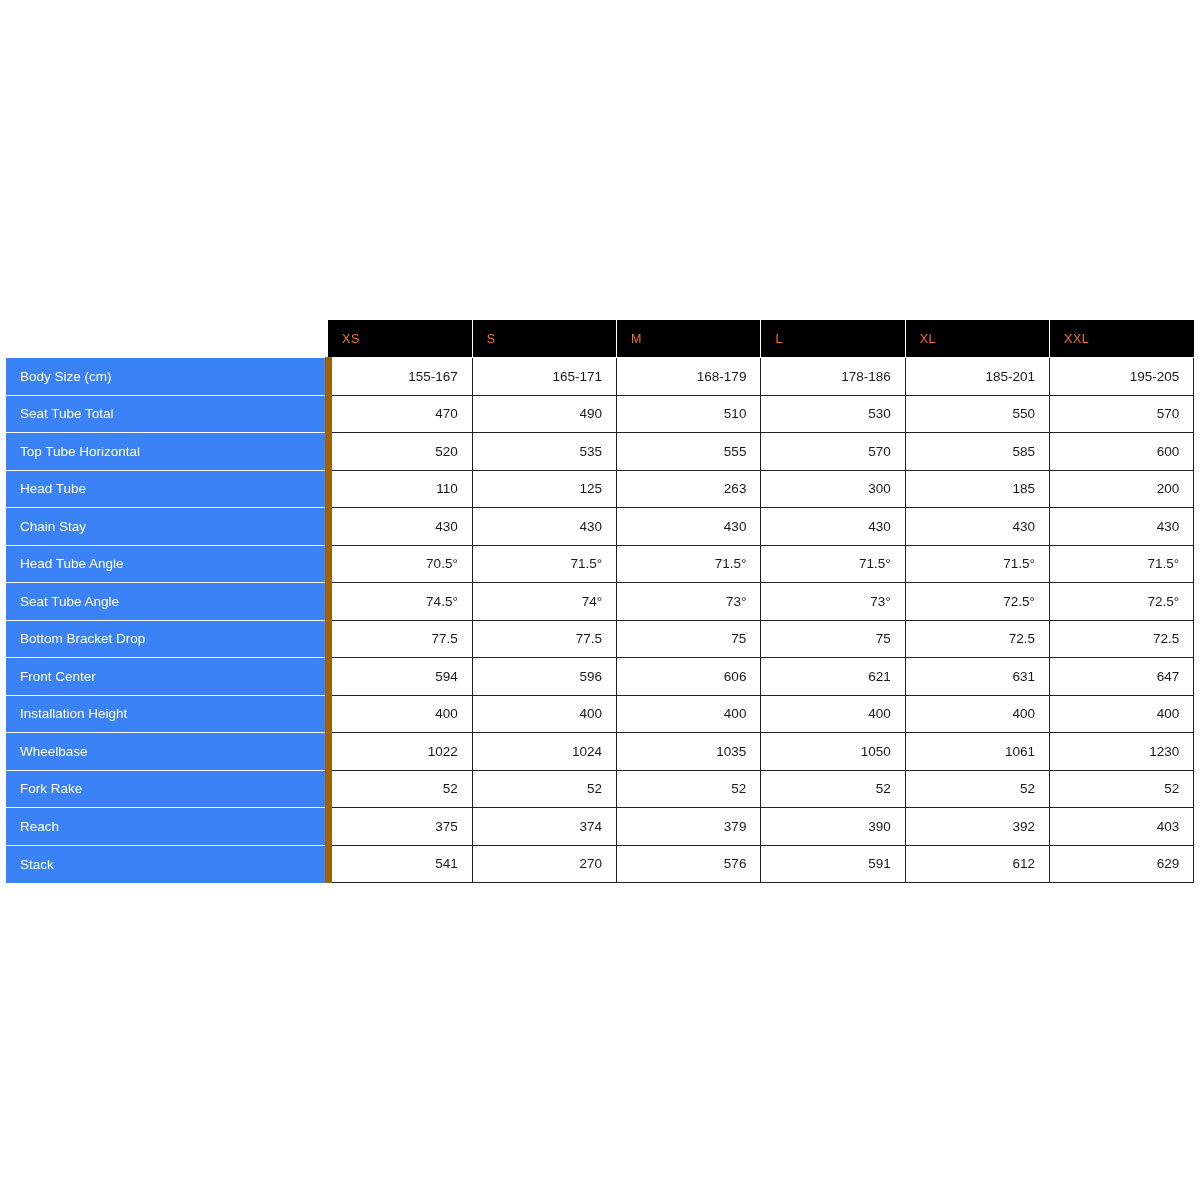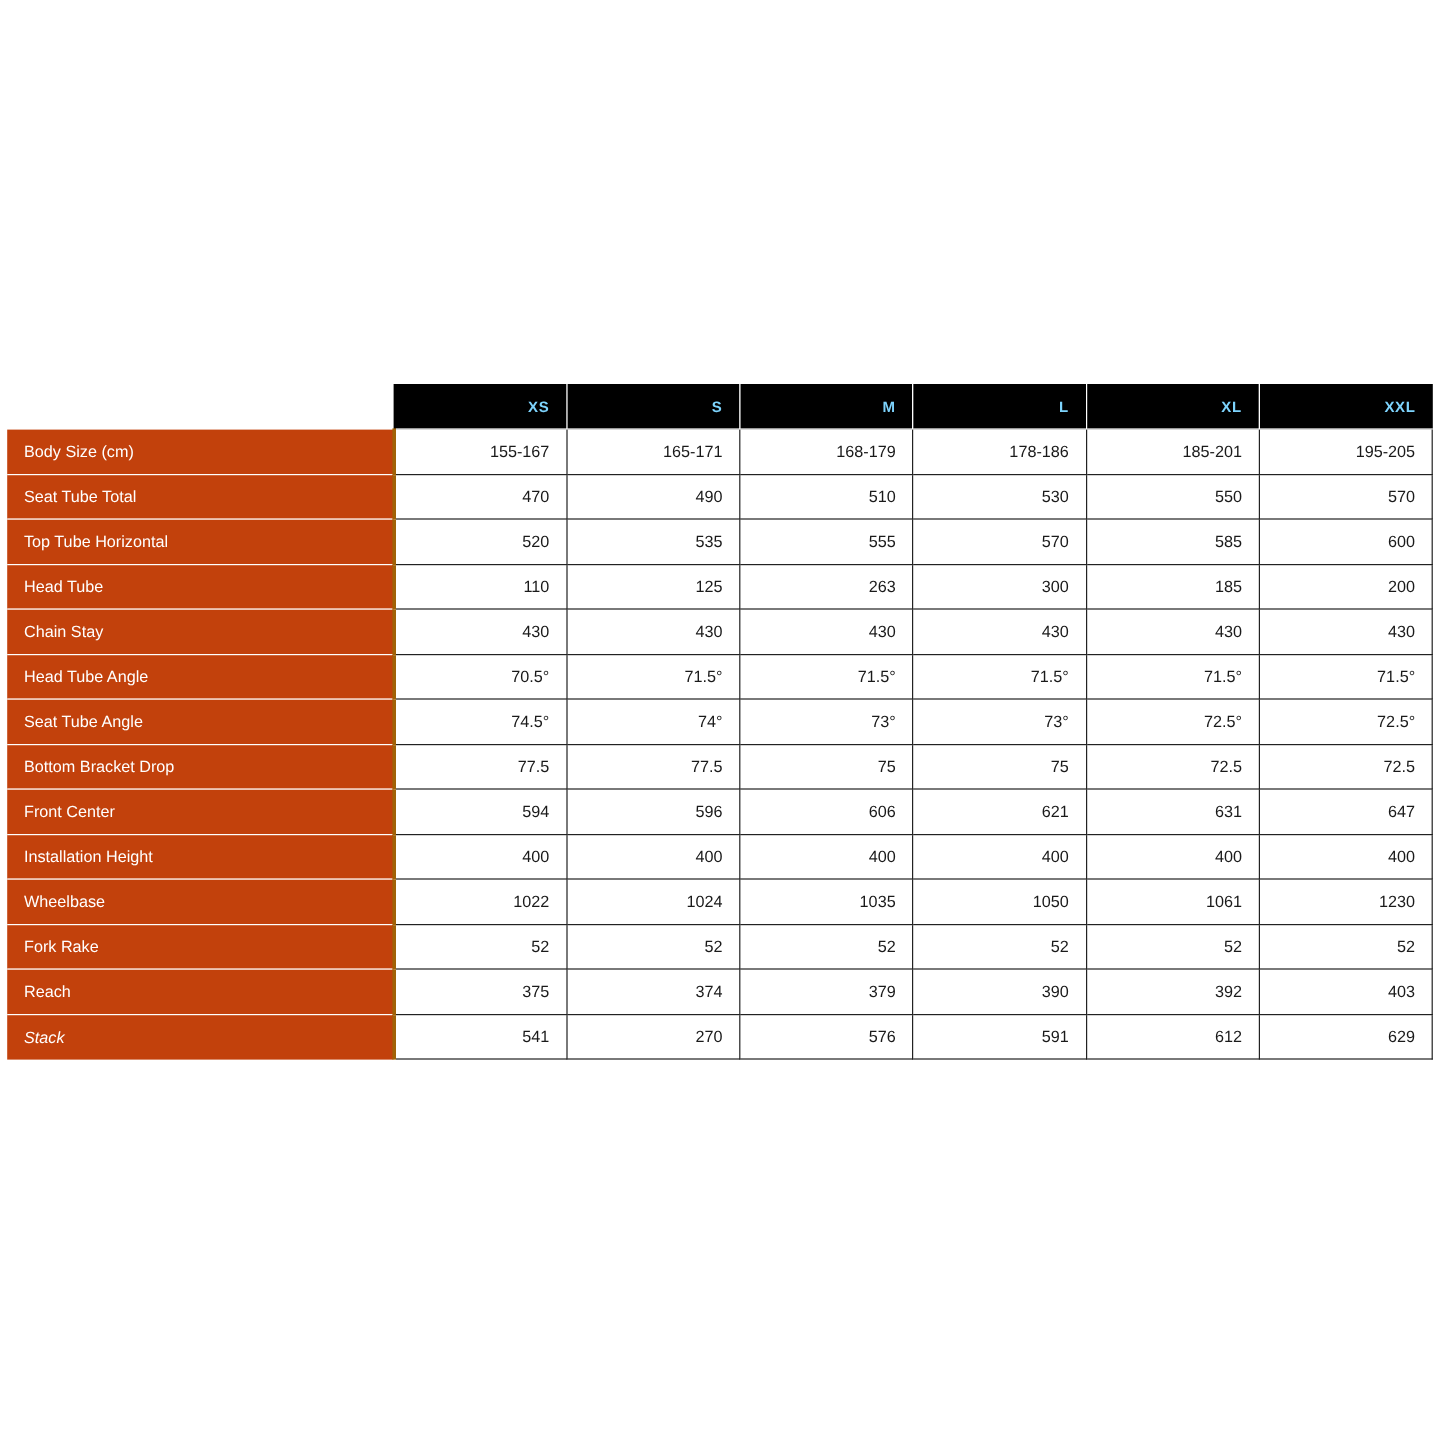--- a/index.html
+++ b/index.html
@@ -37,54 +37,54 @@
     height: 37.5px;
     padding: 0 14px;
     font-size: 13.5px;
     font-weight: normal;
     box-sizing: border-box;
   }
 
   
   tr.head th {
     background: #000000;
-    color: #7dd3fc;
-    text-align: right;
-    font-weight: bold;
+    color: #f97316;
+    text-align: left;
+    font-weight: normal;
     font-size: 12.5px;
     letter-spacing: 0.6px;
     border-right: 1px solid #ffffff;
     border-bottom: 1px solid #ffffff;
   }
   tr.head th.corner {
     background: #ffffff;
     border: none;
   }
   tr.head th:last-child { border-right: none; }
 
   
   td.rowlabel {
-    background: #c2410c;
+    background: #3b82f6;
     color: #ffffff;
     text-align: left;
     border-bottom: 1px solid #ffffff;
     font-size: 13.5px;
   }
-  tr:last-child td.rowlabel { border-bottom: none; font-style: italic; }
+  tr:last-child td.rowlabel { border-bottom: none; }
 
   
   td.val {
     background: #ffffff;
     color: #1a1a1a;
     text-align: right;
     border-bottom: 1px solid #222222;
     border-right: 1px solid #222222;
     font-size: 13.5px;
   }
-  td.val.first { border-left: 3px solid #a16207; margin-left: 48px; }
+  td.val.first { border-left: 7px solid #a16207; margin-left: 48px; }
   td.val.last { border-right: 1px solid #222222; }
   tr.firstdata td.val { border-top: 1px solid #222222; }
 </style>
 </head>
 <body>
 
 <div class="page">
   <div class="geo-table-wrap">
     <table class="geo">
       <colgroup>

